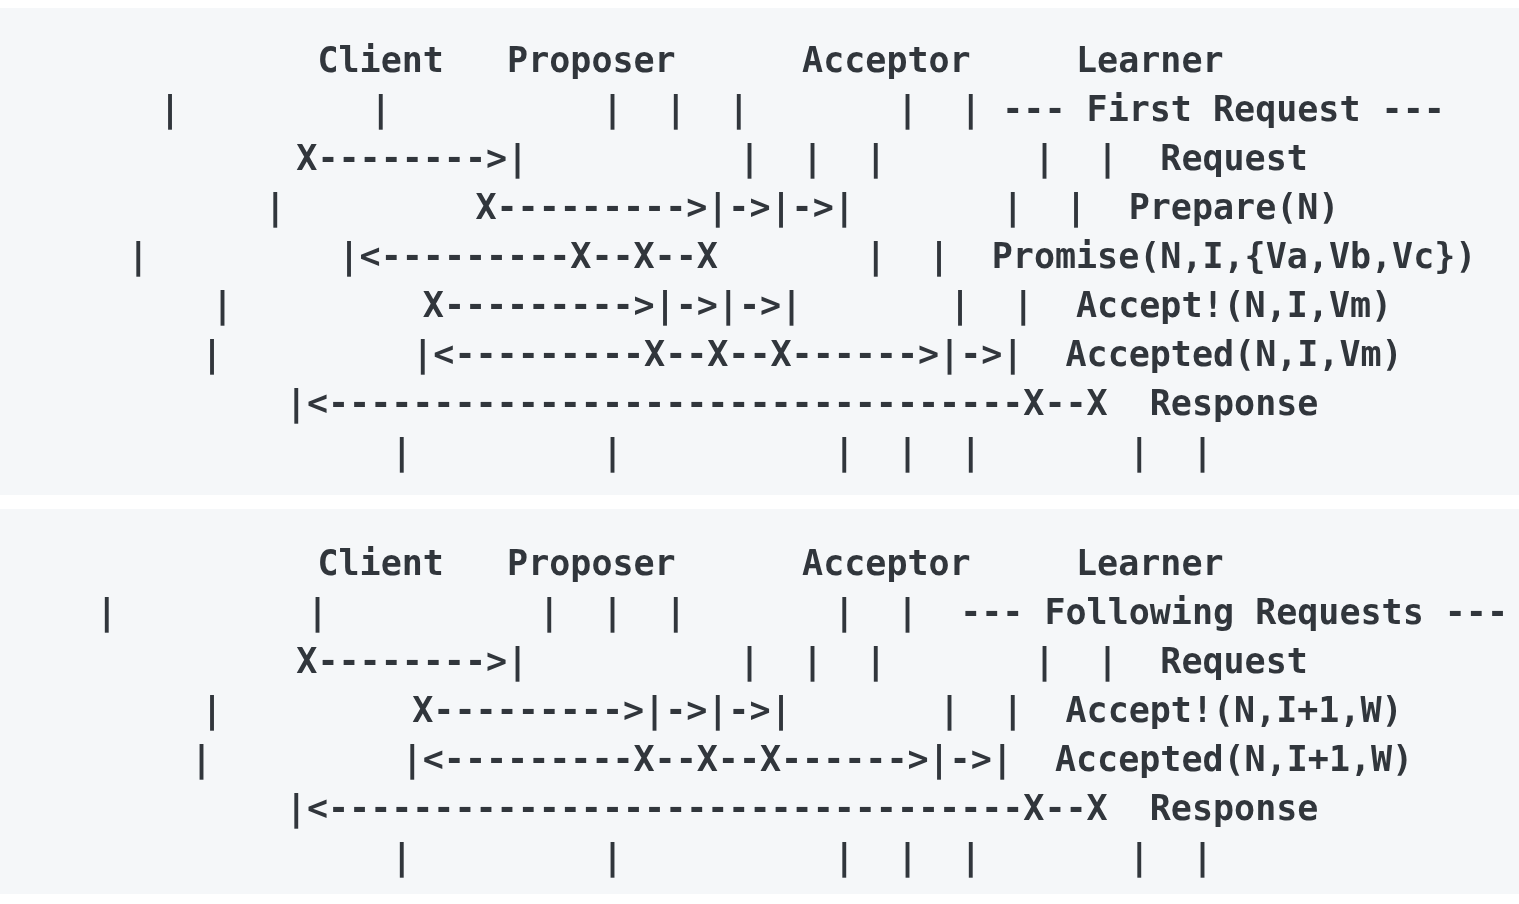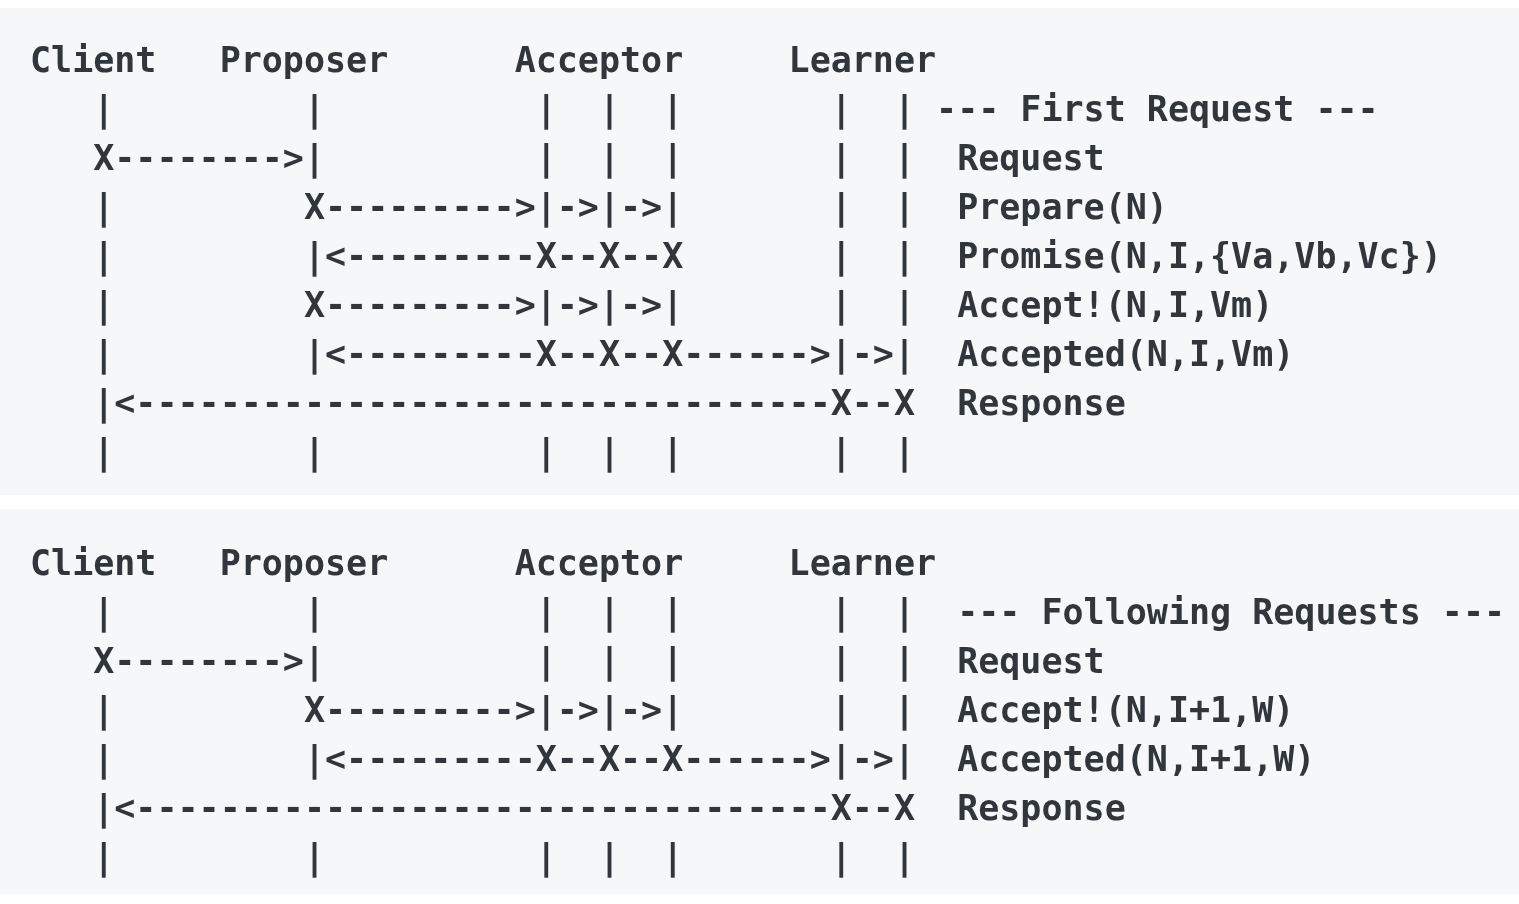--- a/index.html
+++ b/index.html
@@ -9,20 +9,21 @@
     width: 1519px;
     height: 904px;
     overflow: hidden;
   }
   .page {
     width: 1519px;
     height: 904px;
     background: #ffffff;
     padding-top: 8px;
     box-sizing: border-box;
+    text-align: center;
   }
   pre.diagram {
     margin: 0;
     background: #f5f7f9;
     color: #31363c;
     font-family: "DejaVu Sans Mono", "Liberation Mono", monospace;
     font-size: 35px;
     line-height: 49px;
     font-weight: 600;
     letter-spacing: 0;

